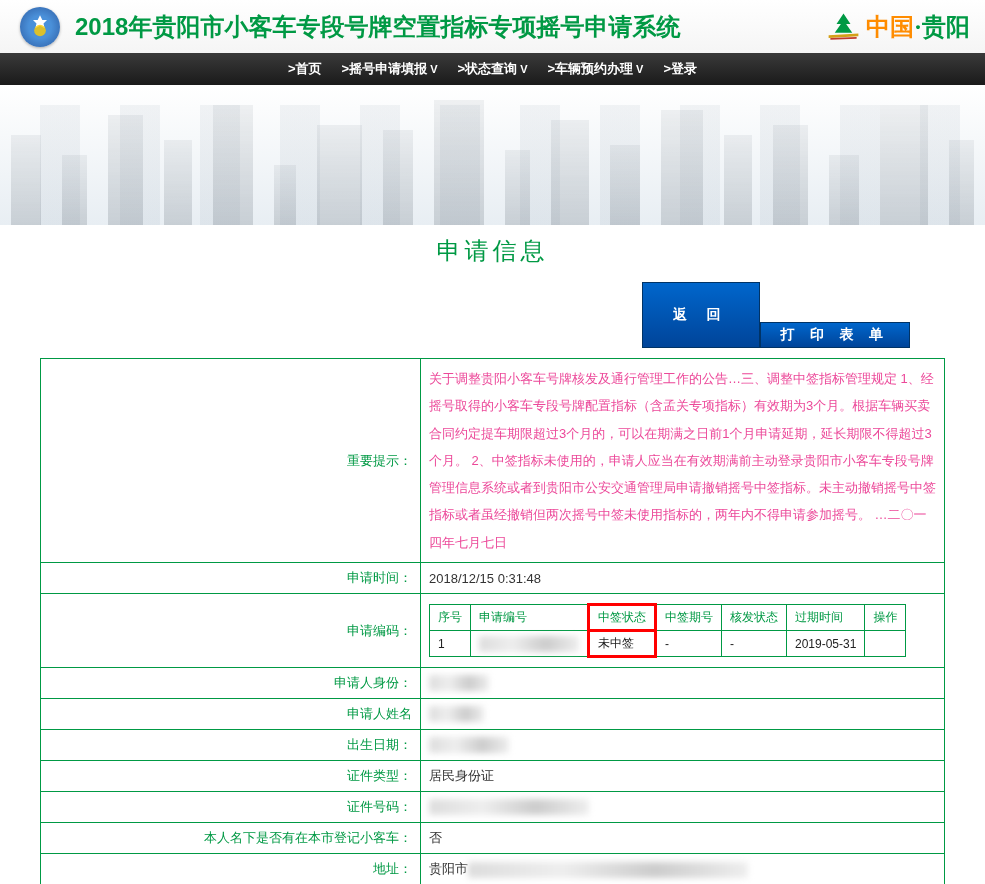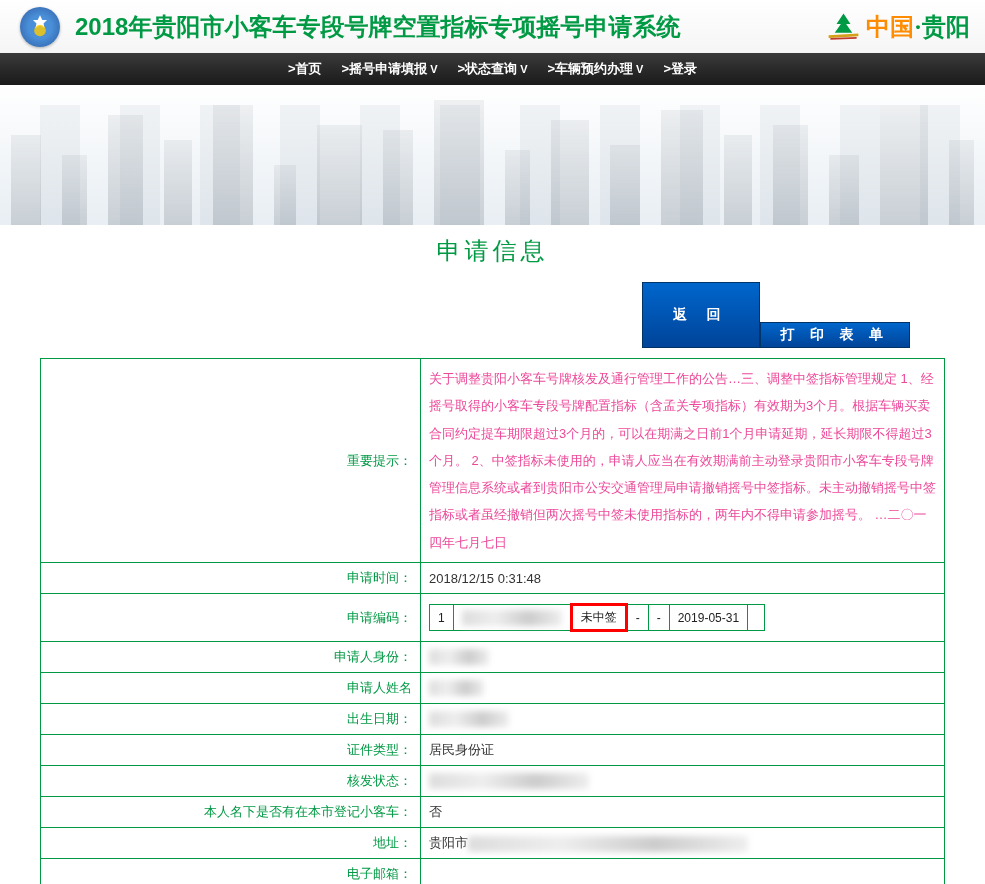--- a/index.html
+++ b/index.html
@@ -265,20 +265,29 @@
     </tr>
     <tr>
       <td class="label-cell">申请时间：</td>
       <td class="value-cell">2018/12/15 0:31:48</td>
     </tr>
     <tr>
       <td class="label-cell">申请编码：</td>
       <td class="value-cell">
         <table class="inner-table">
           <tbody>
+                <tr>
+            <th>序号</th>
+            <th>申请编号</th>
+            <th class="highlight-box">中签状态</th>
+            <th>中签期号</th>
+            <th>核发状态</th>
+            <th>过期时间</th>
+            <th>操作</th>
+          </tr>
           <tr>
             <td>1</td>
             <td><span class="blurred" style="width:100px">xxxxxxxxxx</span></td>
             <td class="highlight-box">未中签</td>
             <td>-</td>
             <td>-</td>
             <td>2019-05-31</td>
             <td></td>
           </tr>
         </tbody>
@@ -295,21 +304,21 @@
     </tr>
     <tr>
       <td class="label-cell">出生日期：</td>
       <td class="value-cell"><span class="blurred" style="width:80px">xxxx</span></td>
     </tr>
     <tr>
       <td class="label-cell">证件类型：</td>
       <td class="value-cell">居民身份证</td>
     </tr>
     <tr>
-      <td class="label-cell">核发状态：</td>
+      <td class="label-cell">证件号码：</td>
       <td class="value-cell"><span class="blurred" style="width:160px">xxxxxxxxxx</span></td>
     </tr>
     <tr>
       <td class="label-cell">本人名下是否有在本市登记小客车：</td>
       <td class="value-cell">否</td>
     </tr>
     <tr>
       <td class="label-cell">地址：</td>
       <td class="value-cell"><span>贵阳市</span><span class="blurred" style="width:280px">xxxxxxxxxxxxxxxxxx</span></td>
     </tr>

